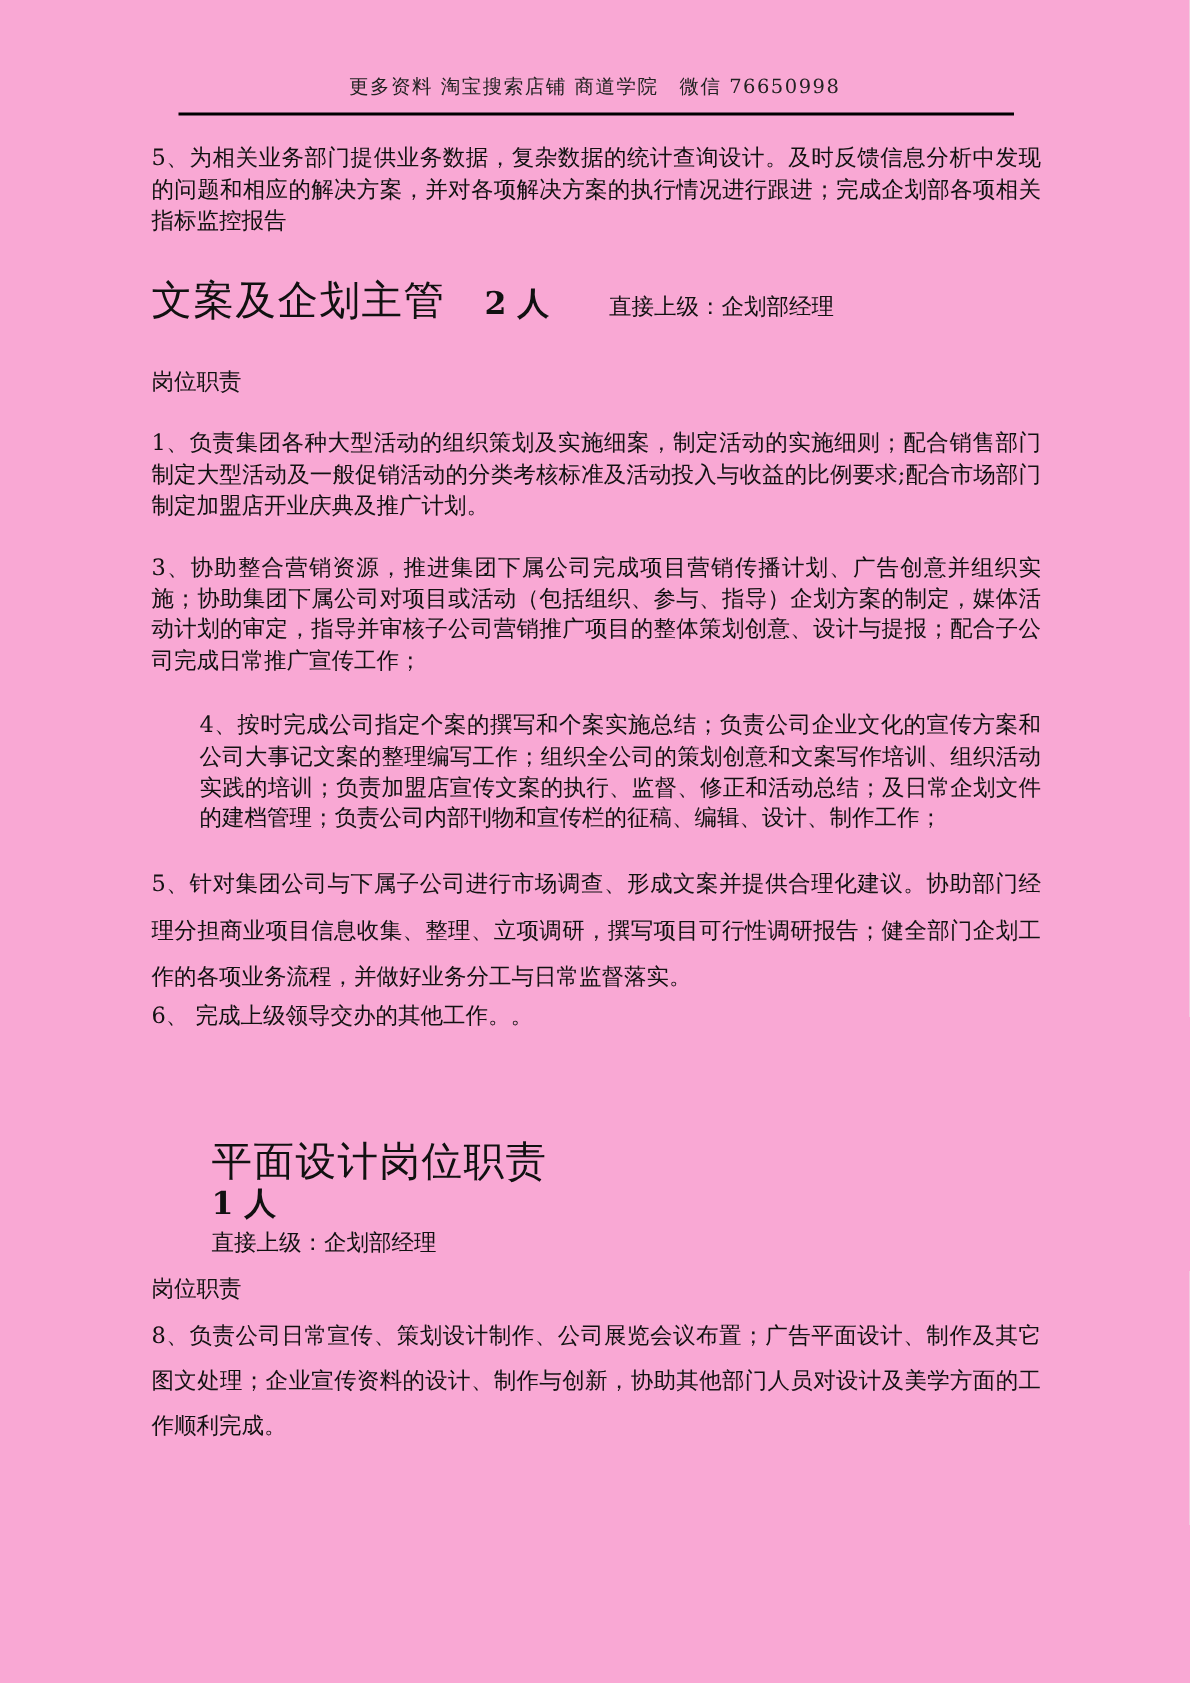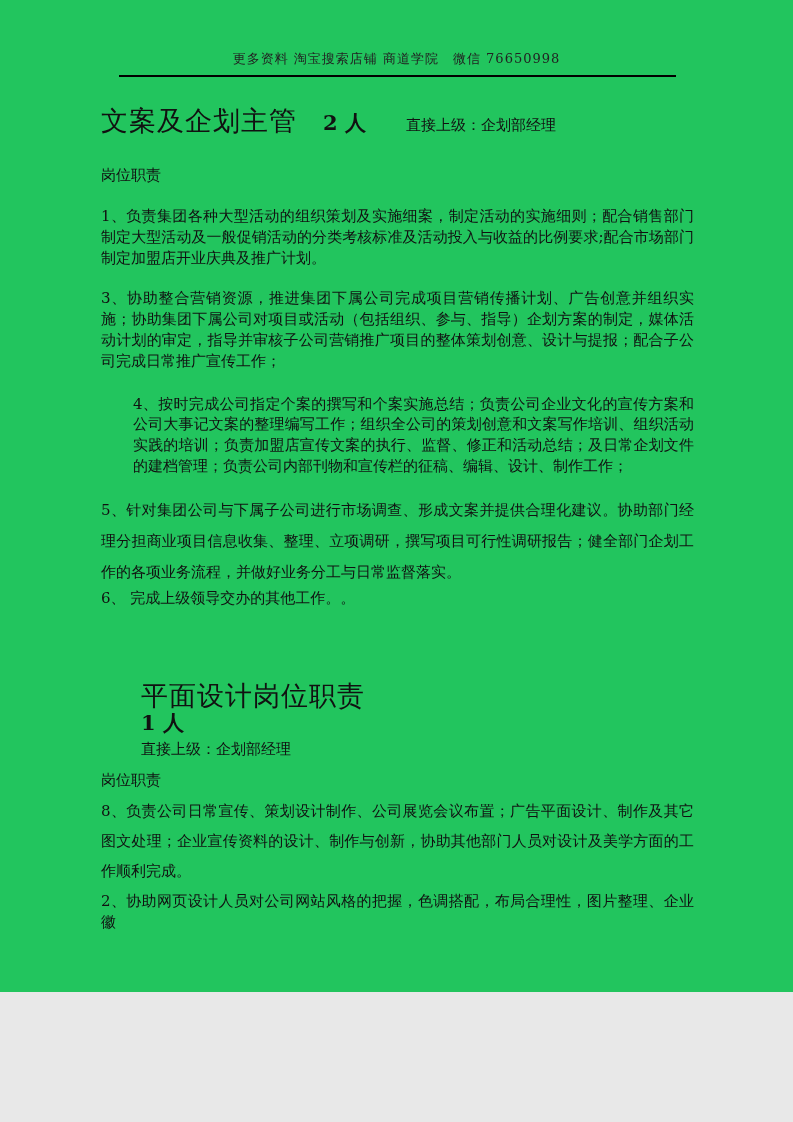--- a/index.html
+++ b/index.html
@@ -1,22 +1,22 @@
 <!DOCTYPE html>
 <html><head>
 <meta charset="utf-8">
 <style>
   * { margin: 0; padding: 0; box-sizing: border-box; }
   html, body { background: #e8e8e8; }
   .page {
     position: relative;
     width: 793px;
-    height: 992px;
+    height: 1122px;
     margin: 0 auto;
-    background: #22c55e;
+    background: #f9a8d4;
     color: #111111;
     font-family: "DejaVu Serif", "Liberation Serif", serif;
     overflow: hidden;
   }
   .header-text {
     padding-top: 52px;
     text-align: center;
     font-size: 13px;
     line-height: 14px;
     color: #222222;
@@ -81,20 +81,21 @@
 </head>
 <body>
 
 <div class="page">
 
   <div class="header-text">更多资料 淘宝搜索店铺 商道学院　微信 76650998</div>
   <div class="header-rule"></div>
 
   <div class="body-content">
 
+    <p class="para intro-para">5、为相关业务部门提供业务数据，复杂数据的统计查询设计。及时反馈信息分析中发现的问题和相应的解决方案，并对各项解决方案的执行情况进行跟进；完成企划部各项相关指标监控报告</p>
 
     <div class="section-heading heading-1">
       <span class="section-title">文案及企划主管</span>
       <span class="section-headcount">2 人</span>
       <span class="section-supervisor">直接上级：企划部经理</span>
     </div>
 
     <p class="duties-label duties-label-1">岗位职责</p>
 
     <p class="para duty-1">1、负责集团各种大型活动的组织策划及实施细案，制定活动的实施细则；配合销售部门制定大型活动及一般促销活动的分类考核标准及活动投入与收益的比例要求;配合市场部门制定加盟店开业庆典及推广计划。</p>
@@ -111,16 +112,15 @@
     <div class="section-heading heading-2">
       <span class="section-title">平面设计岗位职责</span>
       <span class="section-headcount">1 人</span>
       <span class="section-supervisor">直接上级：企划部经理</span>
     </div>
 
     <p class="duties-label duties-label-2">岗位职责</p>
 
     <p class="para s2-duty-1">8、负责公司日常宣传、策划设计制作、公司展览会议布置；广告平面设计、制作及其它图文处理；企业宣传资料的设计、制作与创新，协助其他部门人员对设计及美学方面的工作顺利完成。</p>
 
-    <p class="para s2-duty-2">2、协助网页设计人员对公司网站风格的把握，色调搭配，布局合理性，图片整理、企业徽</p>
 
   </div>
 </div>
 
 </body></html>

